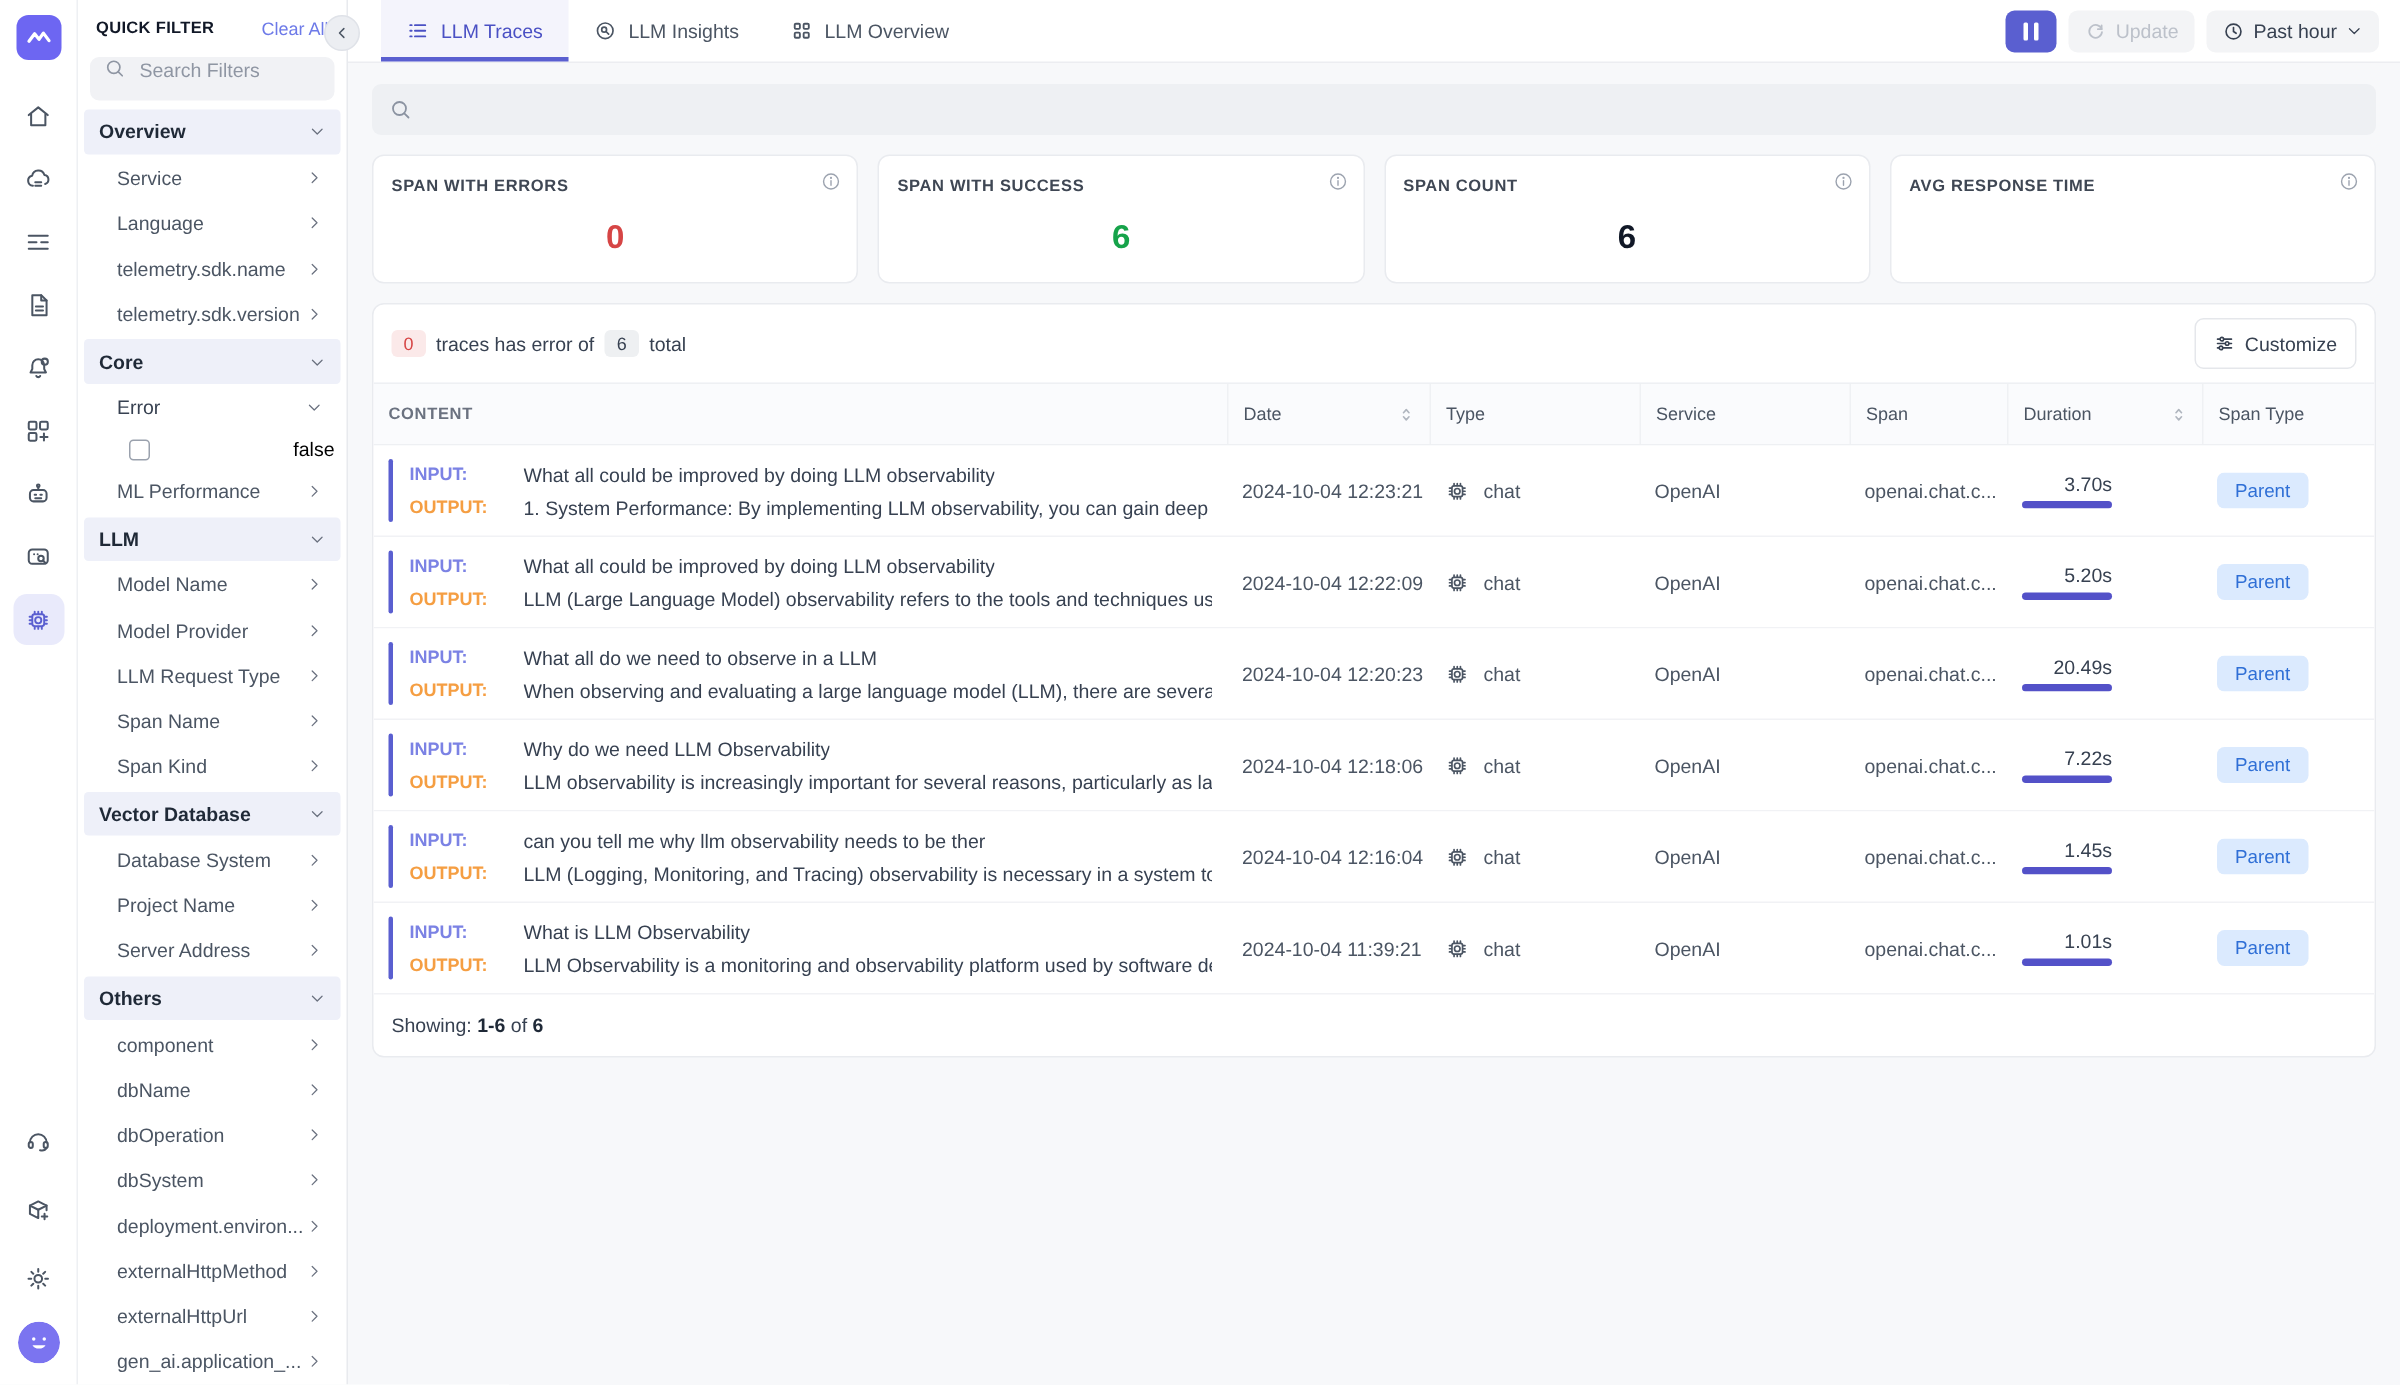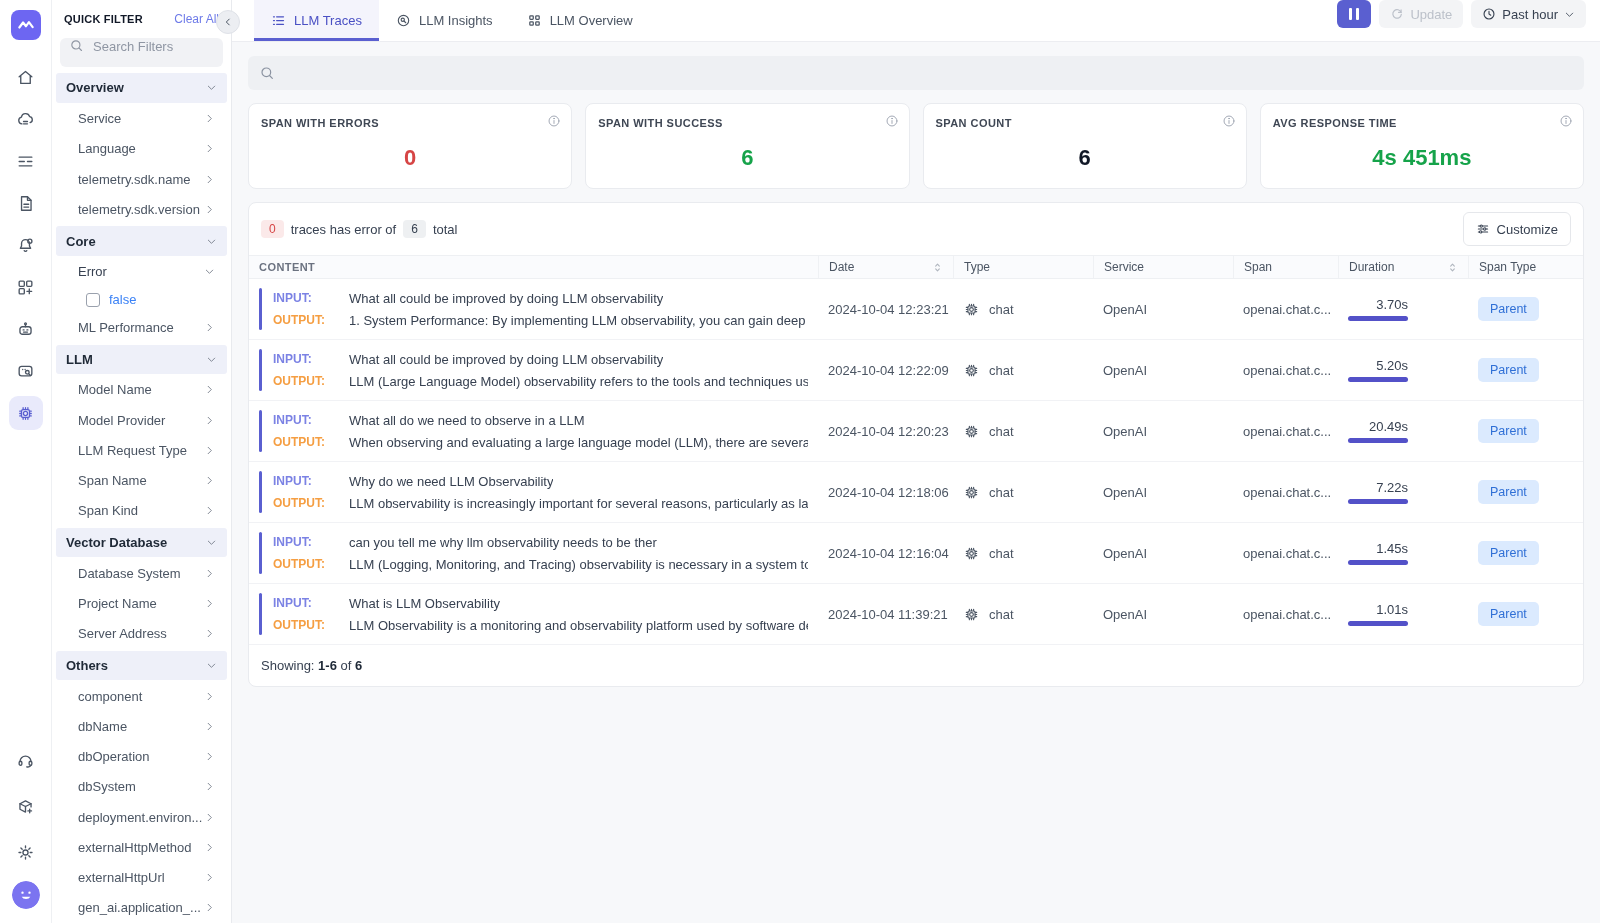--- a/index.html
+++ b/index.html
@@ -34,37 +34,37 @@
   .filter-search input { border:none; outline:none; background:transparent; flex:1; min-width:0;
                          font:inherit; color:#374151; }
   .filter-search input::placeholder { color:#8f96a3; }
   .fsection { background:#eef0f9; border-radius:3px; height:30px; margin:2px -4px 1px -4px;
               display:flex; align-items:center; justify-content:space-between; padding:0 10px;
               font-weight:bold; color:#1f2937; cursor:pointer; }
   .fitem { height:31px; display:flex; align-items:center; justify-content:space-between;
            padding:0 8px 0 18px; color:#4b5563; cursor:pointer; }
   .fitem.expanded { color:#374151; }
   .fcheckrow { height:26px; display:flex; align-items:center; gap:9px; padding-left:26px;
-               color:#3b82f6; cursor:pointer; }
+               color:#000000; cursor:pointer;justify-content:space-between; }
   .cb { width:14px; height:14px; border:1.5px solid #9aa1ad; border-radius:3px; background:#fff; }
   .chev { color:#6b7280; display:flex; }
 
   
   .collapse-btn { position:absolute; left:216px; top:10px; width:24px; height:24px; border-radius:50%;
                   background:#eceef2; border:1px solid #dfe2e8; display:flex; align-items:center;
                   justify-content:center; color:#4b5563; cursor:pointer; z-index:6; }
 
   
   .main { flex:1; min-width:0; display:flex; flex-direction:column; background:#f7f8fa; }
   .tabbar { height:42px; flex:0 0 42px; background:#fff; border-bottom:1px solid #ecedf1;
             display:flex; align-items:stretch; padding:0 0 0 22px; }
   .tab { display:flex; align-items:center; gap:8px; padding:0 17px; color:#4b5563; cursor:pointer;
          border-bottom:3px solid transparent; border-top:3px solid transparent; }
   .tab.active { color:#4a50c4; background:#f4f4fc; border-bottom-color:#5a5fd0; }
-  .tab-actions { margin-left:auto; display:flex; gap:8px; padding-right:14px; }
+  .tab-actions { margin-left:auto; display:flex; align-items:center; gap:8px; padding-right:14px; }
   .pause-btn { width:34px; height:28px; border-radius:6px; background:#5a5fd0; border:none;
                display:flex; align-items:center; justify-content:center; gap:4px; cursor:pointer; }
   .pause-btn i { display:block; width:3px; height:12px; background:#fff; border-radius:1px; }
   .btn-gray { height:28px; border:none; border-radius:6px; background:#f3f4f6; display:flex;
               align-items:center; gap:6px; padding:0 11px; font:inherit; cursor:pointer; }
   .update-btn { color:#bcc1ca; }
   .time-btn { color:#374151; }
 
   .content { padding:14px 16px 0 16px; }
   .search-main { height:34px; background:#eef0f3; border-radius:6px; display:flex; align-items:center;
@@ -85,21 +85,21 @@
   .panel-top { display:flex; align-items:center; padding:9px 12px; }
   .badge { border-radius:4px; padding:2px 8px; font-size:12px; }
   .badge-red { background:#fbe9e9; color:#d64545; }
   .badge-gray { background:#eef0f2; color:#374151; }
   .summary-text { color:#374151; margin:0 7px; }
   .customize-btn { margin-left:auto; display:flex; align-items:center; gap:7px; height:30px; padding:16px 12px;
                    background:#fff; border:1px solid #e5e7eb; border-radius:6px; font:inherit;
                    color:#374151; cursor:pointer; }
 
   .grid-table { --cols: minmax(0,1fr) 135px 140px 140px 105px 130px 115px; }
-  .thead { display:grid; grid-template-columns:var(--cols); background:#fafbfd; height:24px;
+  .thead { display:grid; grid-template-columns:var(--cols); background:#fafbfd; height:42px;
            border-top:1px solid #eef0f3; border-bottom:1px solid #eef0f3; align-items:stretch;
            font-size:12px; color:#4b5563; }
   .th { display:flex; align-items:center; padding:0 10px; border-left:1px solid #eff1f4; }
   .th:first-child { border-left:none; font-size:11px; font-weight:bold; color:#6b7280; letter-spacing:.04em; }
   .th.sortable { justify-content:space-between; cursor:pointer; }
   .sort-ic { color:#b0b6bf; display:flex; }
 
   .row { display:grid; grid-template-columns:var(--cols); align-items:center; height:61px;
          border-bottom:1px solid #f1f2f5; cursor:pointer; background:#fff; }
   .cell { padding:0 10px; color:#4b5563; white-space:nowrap; overflow:hidden; min-width:0; }
@@ -577,21 +577,20 @@
             </span>
           <div class="card-value val-dark">6</div>
         </div>
         <div class="card">
           <span class="card-title">AVG RESPONSE TIME</span>
           <span class="card-info">
               <svg width="14" height="14" viewBox="0 0 24 24">
                 <use href="#i-info"></use>
               </svg>
             </span>
-          <div class="card-value val-green">4s 451ms</div>
         </div>
       </div>
 
       <div class="panel grid-table">
         <div class="panel-top">
           <span class="badge badge-red">0</span>
           <span class="summary-text">traces has error of</span>
           <span class="badge badge-gray">6</span>
           <span class="summary-text">total</span>
           <button class="customize-btn">

